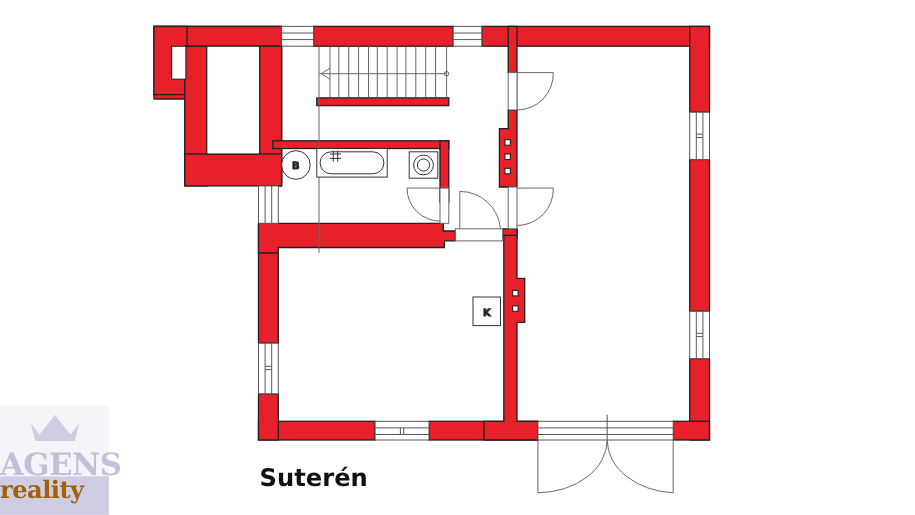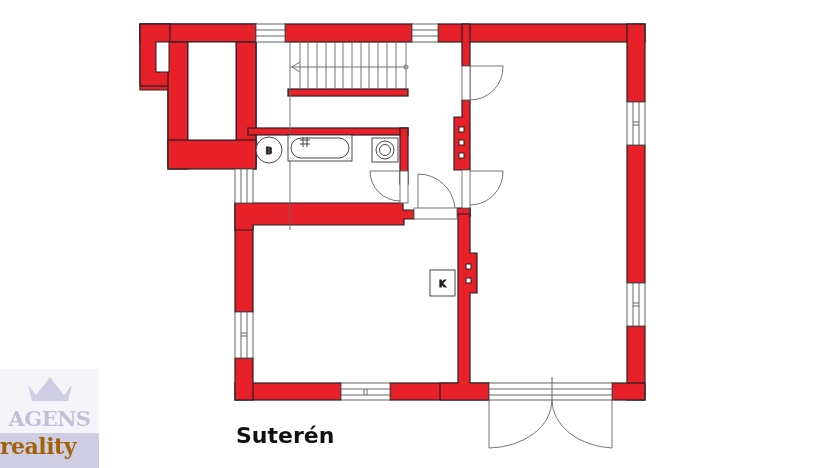--- a/index.html
+++ b/index.html
@@ -11,21 +11,21 @@
     letter-spacing: 0px;
   }
   .logo {
     position: absolute; left: 0; top: 369px; width: 99px; height: 99px;
     background: #f3f3f8;
   }
   .logo .top { position: absolute; left: 0; top: 0; width: 99px; height: 64px; background: #f5f5f9; }
   .logo .bottom { position: absolute; left: 0; top: 64px; width: 99px; height: 35px; background: #cfcde3; }
   .logo .agens {
     position: absolute; left: 0; width: 99px; top: 37px; text-align: center;
-    font-family: "DejaVu Serif", serif; font-weight: bold; font-size: 21px; color: #c2c0d8; letter-spacing: -0.5px;
+    font-family: "DejaVu Serif", serif; font-weight: bold; font-size: 28px; color: #c2c0d8; letter-spacing: -0.5px;
   }
   .logo .reality {
     position: absolute; left: 0; width: 99px; top: 64px; text-align: left;
     font-family: "DejaVu Serif", serif; font-weight: bold; font-size: 22px; color: #a16207; letter-spacing: -0.5px;
   }
   .logo svg { position: absolute; left: 26px; top: 6px; }
   .lbl { font-family: "DejaVu Sans", sans-serif; font-weight: bold; font-size: 9px; fill: #111; }
 </style>
 </head>
 <body>

